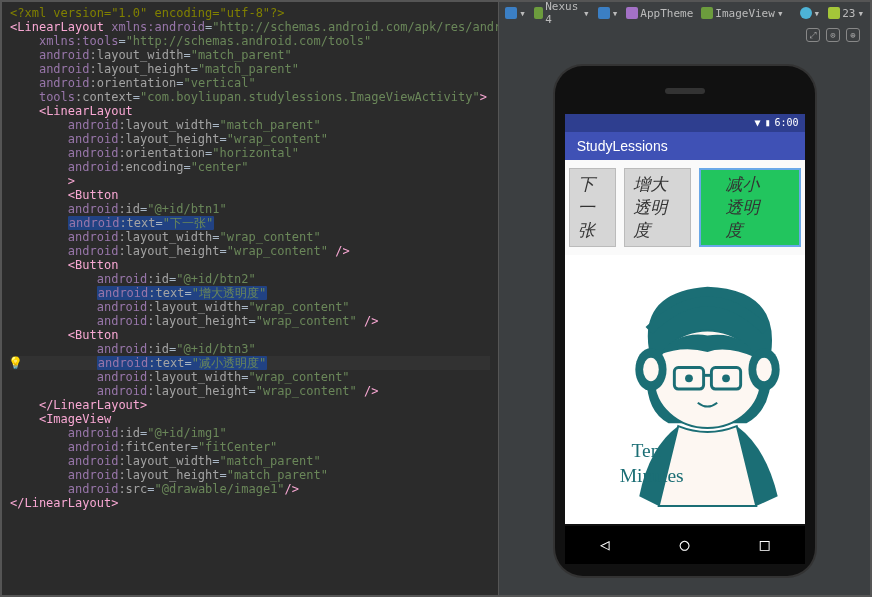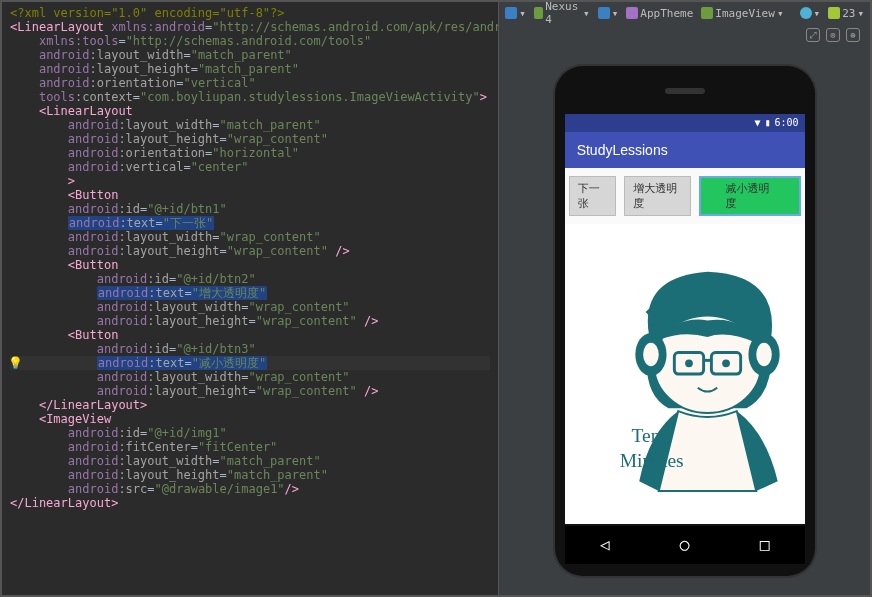--- a/index.html
+++ b/index.html
@@ -106,43 +106,44 @@
   background: #2e3e8f;
   color: #fff;
   display: flex;
   justify-content: flex-end;
   align-items: center;
   padding: 0 6px;
   font-size: 10px;
   gap: 4px;
 }
 .app-bar {
-  height: 36px;
+  height: 28px;
   background: #3f51b5;
   color: #fff;
   display: flex;
   align-items: center;
   padding: 0 12px;
   font-size: 14px;
   font-family: sans-serif;
 }
 .button-row {
   display: flex;
   justify-content: center;
   gap: 8px;
   padding: 8px 4px;
   font-family: sans-serif;
   background: #fafafa;
 }
 .app-btn {
   background: #d6d6d6;
   border: 1px solid #bbb;
   padding: 4px 8px;
-  font-size: 11px;
+  font-size: 17px;
   color: #333;
+  font-style: italic;
 }
 .app-btn.selected {
   background: #22c55e;
   border: 2px solid #6aa8e8;
   padding: 3px 24px;
 }
 .image-area {
   flex: 1;
   display: flex;
   align-items: center;
@@ -191,21 +192,21 @@
 <div class="line"><span class="c-tag">&lt;<span>LinearLayout</span></span> <span class="c-ns">xmlns:android</span><span class="c-eq">=</span><span class="c-val">"http://schemas.android.com/apk/res/android"</span></div>
 <div class="line">    <span class="c-ns">xmlns:tools</span><span class="c-eq">=</span><span class="c-val">"http://schemas.android.com/tools"</span></div>
 <div class="line">    <span class="c-ns">android</span><span class="c-attr">:<span>layout_width</span></span><span class="c-eq">=</span><span class="c-val">"match_parent"</span></div>
 <div class="line">    <span class="c-ns">android</span><span class="c-attr">:<span>layout_height</span></span><span class="c-eq">=</span><span class="c-val">"match_parent"</span></div>
 <div class="line">    <span class="c-ns">android</span><span class="c-attr">:<span>orientation</span></span><span class="c-eq">=</span><span class="c-val">"vertical"</span></div>
 <div class="line">    <span class="c-ns">tools</span><span class="c-attr">:<span>context</span></span><span class="c-eq">=</span><span class="c-val">"com.boyliupan.studylessions.ImageViewActivity"</span><span class="c-tag">&gt;</span></div>
 <div class="line">    <span class="c-tag">&lt;<span>LinearLayout</span></span></div>
 <div class="line">        <span class="c-ns">android</span><span class="c-attr">:<span>layout_width</span></span><span class="c-eq">=</span><span class="c-val">"match_parent"</span></div>
 <div class="line">        <span class="c-ns">android</span><span class="c-attr">:<span>layout_height</span></span><span class="c-eq">=</span><span class="c-val">"wrap_content"</span></div>
 <div class="line">        <span class="c-ns">android</span><span class="c-attr">:<span>orientation</span></span><span class="c-eq">=</span><span class="c-val">"horizontal"</span></div>
-<div class="line">        <span class="c-ns">android</span><span class="c-attr">:<span>vertical</span></span><span class="c-eq">=</span><span class="c-val">"center"</span></div>
+<div class="line">        <span class="c-ns">android</span><span class="c-attr">:<span>encoding</span></span><span class="c-eq">=</span><span class="c-val">"center"</span></div>
 <div class="line">        <span class="c-tag">&gt;</span></div>
 <div class="line">        <span class="c-tag">&lt;<span>Button</span></span></div>
 <div class="line">        <span class="c-ns">android</span><span class="c-attr">:<span>id</span></span><span class="c-eq">=</span><span class="c-val">"@+id/btn1"</span></div>
 <div class="line">        <span class="hl-bg"><span class="c-ns">android</span><span class="c-attr">:<span>text</span></span><span class="c-eq">=</span><span class="c-val">"下一张"</span></span></div>
 <div class="line">        <span class="c-ns">android</span><span class="c-attr">:<span>layout_width</span></span><span class="c-eq">=</span><span class="c-val">"wrap_content"</span></div>
 <div class="line">        <span class="c-ns">android</span><span class="c-attr">:<span>layout_height</span></span><span class="c-eq">=</span><span class="c-val">"wrap_content"</span> <span class="c-tag">/&gt;</span></div>
 <div class="line">        <span class="c-tag">&lt;<span>Button</span></span></div>
 <div class="line">            <span class="c-ns">android</span><span class="c-attr">:<span>id</span></span><span class="c-eq">=</span><span class="c-val">"@+id/btn2"</span></div>
 <div class="line">            <span class="hl-bg"><span class="c-ns">android</span><span class="c-attr">:<span>text</span></span><span class="c-eq">=</span><span class="c-val">"增大透明度"</span></span></div>
 <div class="line">            <span class="c-ns">android</span><span class="c-attr">:<span>layout_width</span></span><span class="c-eq">=</span><span class="c-val">"wrap_content"</span></div>

